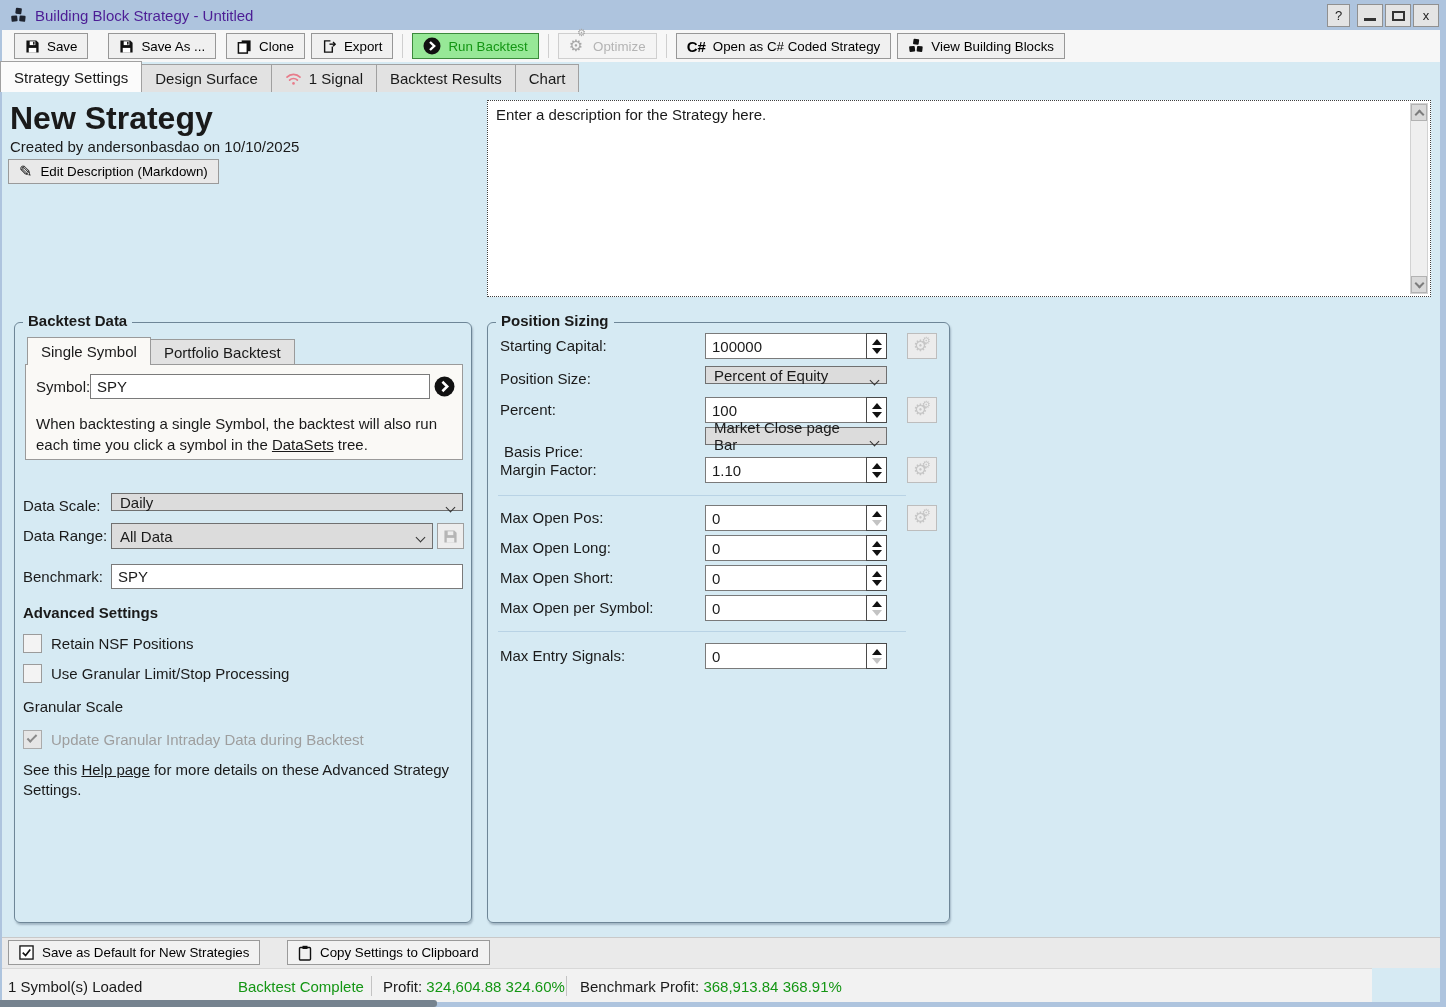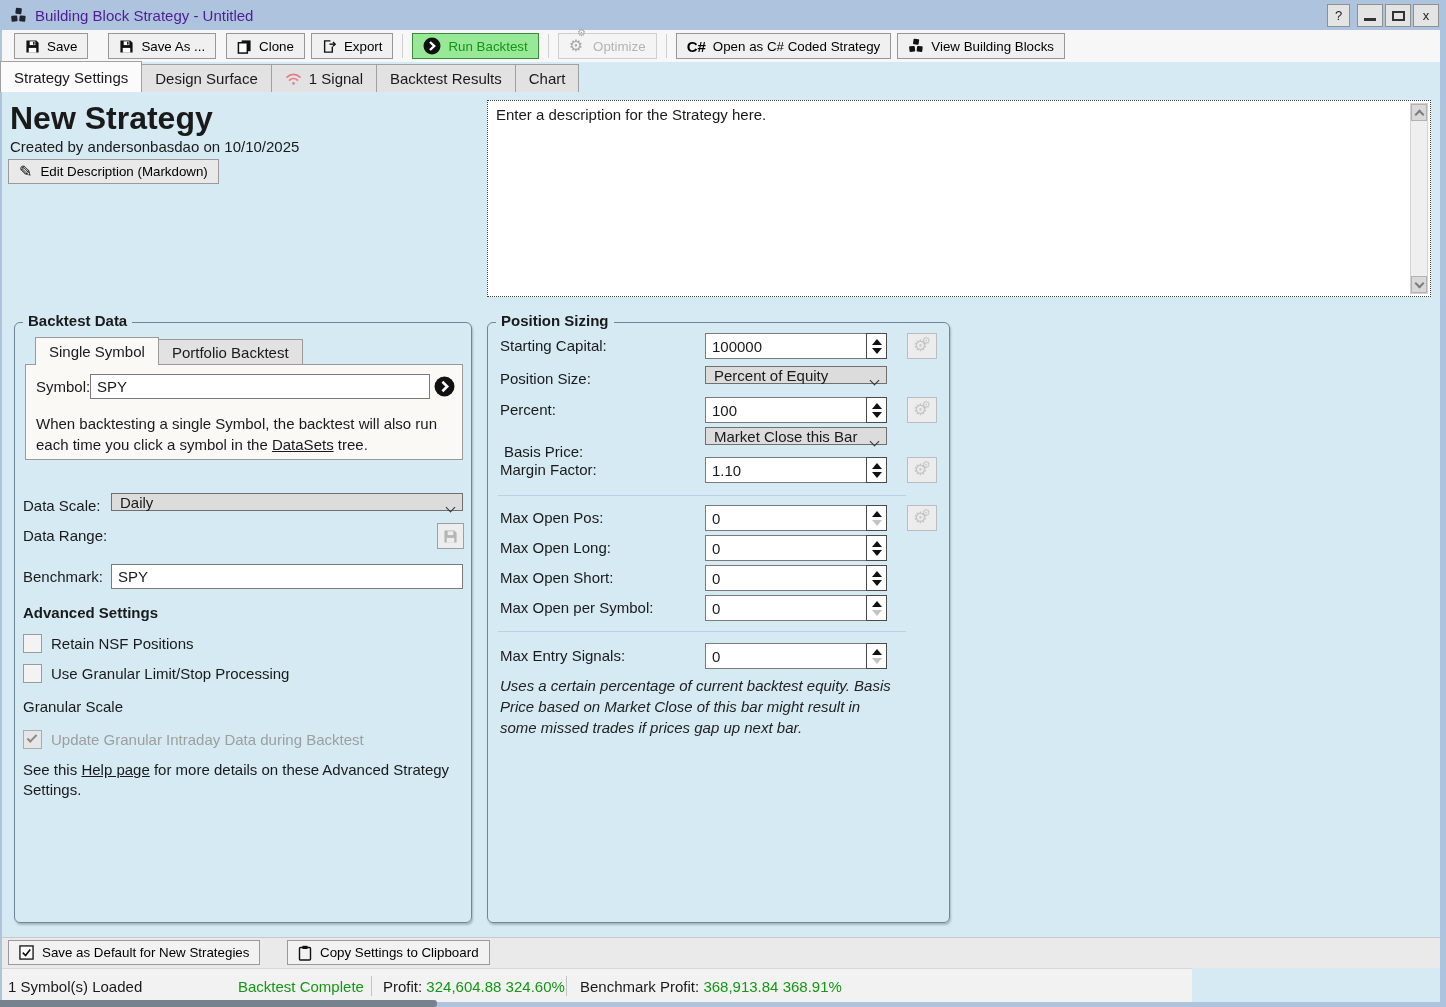--- a/index.html
+++ b/index.html
@@ -56,21 +56,21 @@
   .chev.up { transform:rotate(-135deg); margin-top:4px; }
   .chev.down { transform:rotate(45deg); margin-bottom:3px; }
 
   .group { position:absolute; border:1px solid #6e8697; border-radius:6px;
     box-shadow:1px 2px 2px rgba(70,90,110,.35); }
   .legend { position:absolute; top:-11px; left:8px; background:#d6eaf3; padding:0 5px;
     font-weight:bold; }
 
   .subtab { display:inline-flex; align-items:center; height:26px; padding:0 13px;
     background:#e2e2e2; border:1px solid #9a9a9a; margin-right:-1px; }
-  .subtab.active { height:28px; background:#faf9f6; border-bottom:none; z-index:2; position:relative;margin-left:8px; }
+  .subtab.active { height:28px; background:#faf9f6; border-bottom:none; z-index:2; position:relative; }
   .panel { position:absolute; background:#faf9f6; border:1px solid #9a9a9a; }
 
   .ti { position:absolute; height:25px; border:1px solid #7a7a7a; background:#fff;
     font:15px "Liberation Sans", sans-serif; padding:0 6px; color:#1a1a1a; }
   .ti.num { text-align:left; }
   .sel { position:absolute; height:18px; background:#dcdcdc; border:1px solid #707070;
     display:flex; align-items:center; padding:0 24px 0 8px; }
   .sel .dd { position:absolute; right:8px; top:10px; width:7px; height:7px;
     border-right:1.5px solid #333; border-bottom:1.5px solid #333;
     transform:rotate(45deg); }
@@ -92,21 +92,21 @@
   .lbl { position:absolute; white-space:nowrap; }
   .lbl.gray { color:#9e9e9e; }
   .bold { font-weight:bold; }
   .link { text-decoration:underline; }
   .hr { position:absolute; height:1px; background:#b9d3e5; }
   .note { position:absolute; font-style:italic; line-height:21px; color:#222; }
 
   
   .footerstrip { position:absolute; left:0; top:937px; width:1446px; height:31px;
     background:#eaeaea; border-top:1px solid #c9c9c9; }
-  .statusbar { position:absolute; left:0; top:968px; width:1192px; height:34px;
+  .statusbar { position:absolute; left:0; top:968px; width:1372px; height:34px;
     background:#f2f2f2; border-top:1px solid #d8d8d8; }
   .statustext { position:absolute; top:9px; white-space:nowrap; }
   .green { color:#149614; }
   .ssep { position:absolute; top:7px; width:1px; height:20px; background:#c3c3c3; }
 
   .frame-right { position:absolute; right:0; top:30px; width:6px; height:977px; background:#aec4de; }
   .frame-left { position:absolute; left:0; top:30px; width:2px; height:977px; background:#aec4de; }
   .frame-bottom { position:absolute; left:0; top:1002px; width:1446px; height:5px; background:#aec4de; }
   .frame-grip { position:absolute; left:0; top:1000px; width:437px; height:7px;
     background:#76838f; border-radius:0 3px 3px 0; }
@@ -285,20 +285,24 @@
     </div>
   </div>
 
   <span class="lbl" style="left:8px; top:174px;">Data Scale:</span>
   <div class="sel" style="left:96px; top:170px; width:352px;">
     <span>Daily</span>
     <span class="dd"></span>
   </div>
 
   <span class="lbl" style="left:8px; top:204px;">Data Range:</span>
+  <div class="sel" style="left:96px; top:200px; width:322px; height:26px;">
+    <span>All Data</span>
+    <span class="dd"></span>
+  </div>
   <div class="iconbtn" style="left:422px; top:200px; width:27px; height:26px;">
     <span>
       <svg width="15" height="15" viewBox="0 0 16 16">
           <path d="M1.5 1.5h10.5l2.5 2.5v10.5H1.5z" fill="#b5b5b5"></path>
           <rect x="5" y="2.5" width="6" height="4" fill="#ededed"></rect>
           <rect x="4" y="9.5" width="8" height="5" fill="#ededed"></rect>
         </svg>
     </span>
   </div>
 
@@ -351,21 +355,21 @@
       <span class="up"></span>
       <span class="dn"></span>
     </div>
   <div class="gearbtn" style="left:419px; top:74px;">
     <span class="gear-glyph">⚙</span>
     <span class="gear-glyph small">⚙</span>
   </div>
 
   <span class="lbl" style="left:16px; top:108px;margin-top:12px;">Basis Price:</span>
   <div class="sel" style="left:217px; top:104px; width:182px;">
-    <span>Market Close this Bar</span>
+    <span>Market Close page Bar</span>
     <span class="dd"></span>
   </div>
 
   <span class="lbl" style="left:12px; top:138px;">Margin Factor:</span>
   <input class="ti num" style="left: 217px; top: 134px; width: 162px; height: 26px;" value="1.10">
   <div class="spin" style="left:378px; top:134px;">
       <span class="up"></span>
       <span class="dn"></span>
     </div>
   <div class="gearbtn" style="left:419px; top:134px;">
@@ -409,21 +413,20 @@
 
   <div class="hr" style="left:10px; top:308px; width:408px;"></div>
 
   <span class="lbl" style="left:12px; top:324px;">Max Entry Signals:</span>
   <input class="ti num" style="left: 217px; top: 320px; width: 162px; height: 26px;" value="0">
   <div class="spin dim" style="left:378px; top:320px;">
       <span class="up"></span>
       <span class="dn"></span>
     </div>
 
-  <div class="note" style="left:12px; top:352px; width:400px;">Uses a certain percentage of current backtest equity. Basis Price based on Market Close of this bar might result in some missed trades if prices gap up next bar.</div>
 </div>
 
 <div class="footerstrip"></div>
 <button class="smallbtn" style="left:8px; top:940px; background:#f2f2f2;">
   <span>
     <svg width="15" height="15" viewBox="0 0 16 16">
         <rect x="1" y="1" width="14" height="14" fill="#fff" stroke="#111" stroke-width="1.4"></rect>
         <path d="M4 8.2l3 3 5-6.4" stroke="#111" stroke-width="1.8" fill="none"></path>
       </svg>
   </span>

